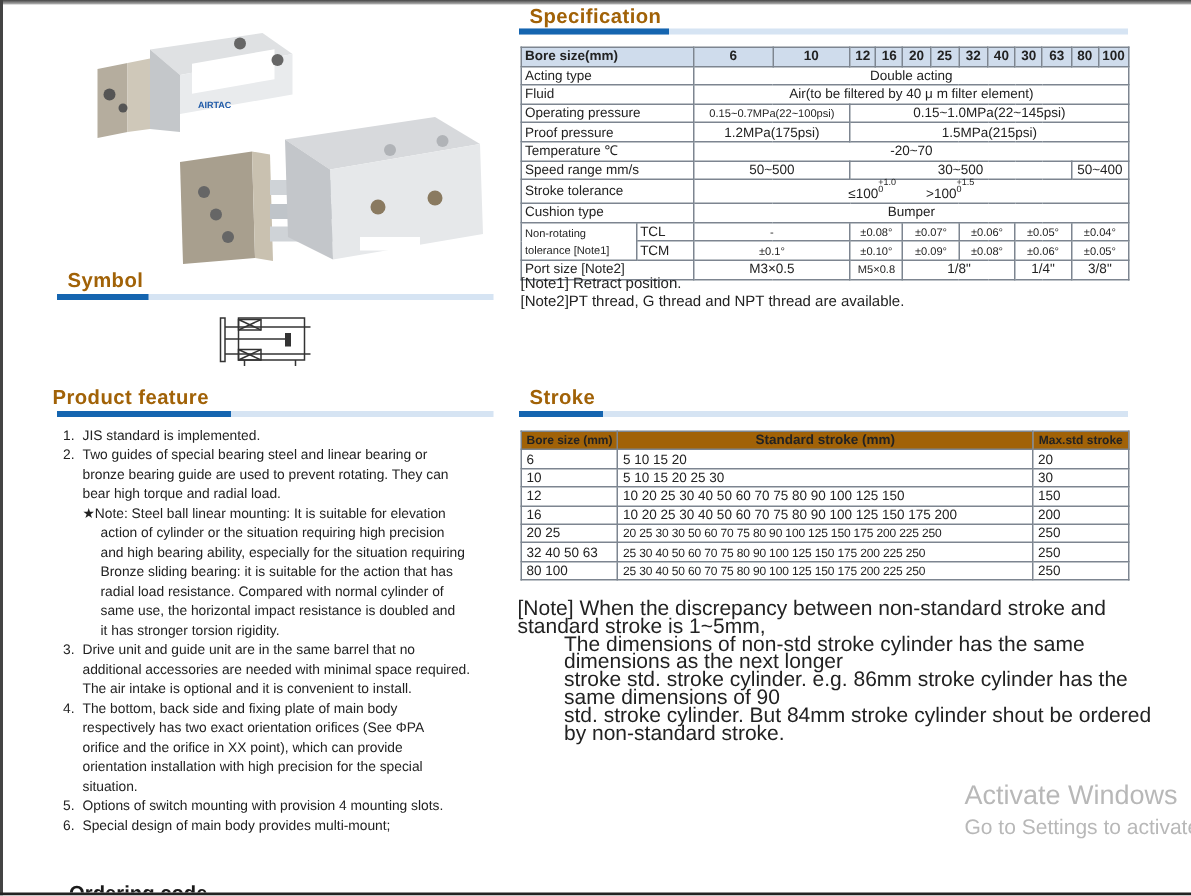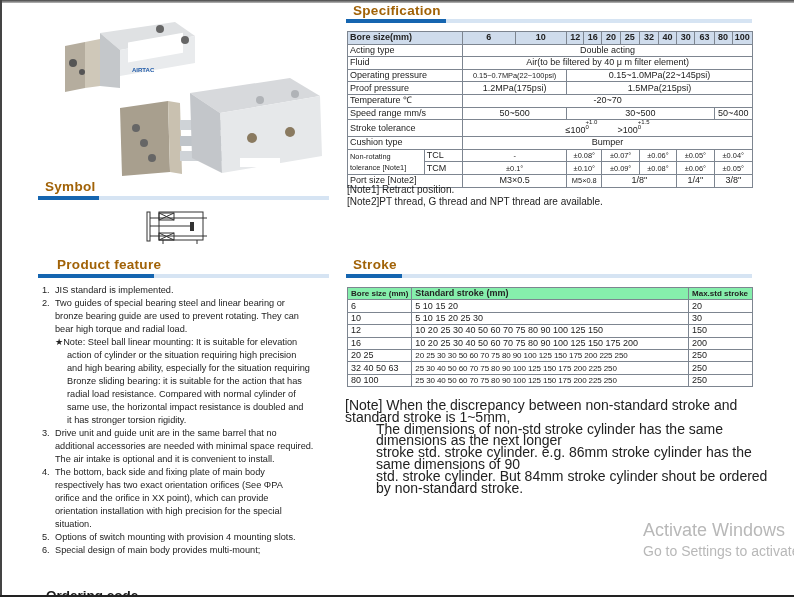--- a/index.html
+++ b/index.html
@@ -33,21 +33,21 @@
   .spec td { border:1px solid #7d8590; height:11.6px; padding:0 2px; text-align:center; white-space:nowrap; line-height:11px; }
   .spec td.lbl { text-align:left;margin-left:36px; }
   .spec tr.hdr td { background:#cfdcec; font-weight:bold; font-size:9px; }
   .spec .small { font-size:7.4px; }
   .spec sup.tol { font-size:6px; display:inline-block; line-height:5px; vertical-align:4px; text-align:left; }
 
   .notes { position:absolute; left:347px; top:184px; font-size:10px; line-height:12.3px; color:#222; }
 
   .stroke { left:347px; top:287px; width:406px; }
   .stroke td { border:1px solid #7d8590; height:11.4px; padding:0 3px; text-align:left; white-space:nowrap; line-height:11px; }
-  .stroke tr.hdr td { background:#86efac; font-weight:bold; text-align:left; font-size:9px; }
+  .stroke tr.hdr td { background:#a16207; font-weight:bold; text-align:center; font-size:9px; }
   .stroke tr.hdr td.sm { font-size:8px; }
   .stroke td.dense { font-size:8px; letter-spacing:-0.1px; }
 
   .stroke-note { position:absolute; left:345px; top:400px; width:440px; font-size:14px; line-height:11.8px; color:#222; }
   .stroke-note .indent { padding-left:31px; }
 
   .watermark { position:absolute; left:643px; top:519px; color:#b8b8b8; white-space:nowrap; }
   .watermark .l1 { font-size:18px; line-height:22px; }
   .watermark .l2 { font-size:14px; line-height:20px; }
   .cut-title { position:absolute; left:46px; top:588px; font-weight:bold; font-size:13.5px; color:#1a1a1a; height:7px; overflow:hidden; }
@@ -108,21 +108,21 @@
   <line x1="14" y1="3" x2="29" y2="10" stroke="#333"></line>
     <line x1="14" y1="10" x2="29" y2="3" stroke="#333"></line>
   <rect x="14" y="23" width="15" height="7" fill="none" stroke="#333"></rect>
   <line x1="14" y1="23" x2="29" y2="30" stroke="#333"></line>
     <line x1="14" y1="30" x2="29" y2="23" stroke="#333"></line>
   <rect x="45" y="12" width="4" height="9" fill="#333"></rect>
   <line x1="18" y1="30" x2="18" y2="34" stroke="#333"></line>
     <line x1="52" y1="30" x2="52" y2="34" stroke="#333"></line>
 </svg>
 
-<div class="section-title" style="left:57px;top:257px;">Product feature</div>
+<div class="section-title" style="left:35px;top:257px;">Product feature</div>
 <div class="section-bar" style="left:38px;top:274px;width:291px;">
     <div class="accent" style="width:116px;"></div>
   </div>
 
 <div class="features">
   <div class="item">
     <span class="num">1.</span>
     <div>JIS standard is implemented.</div>
   </div>
   <div class="item">

